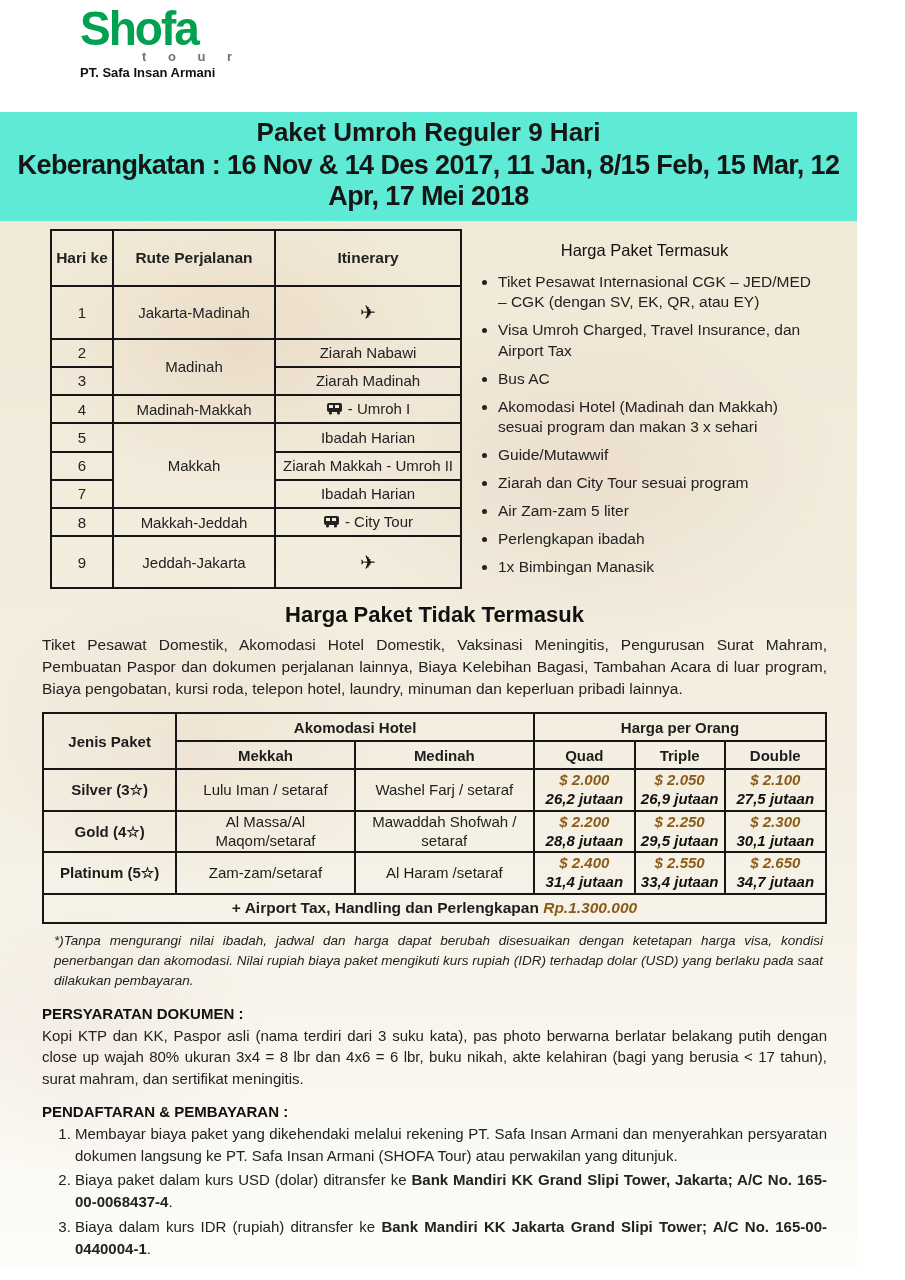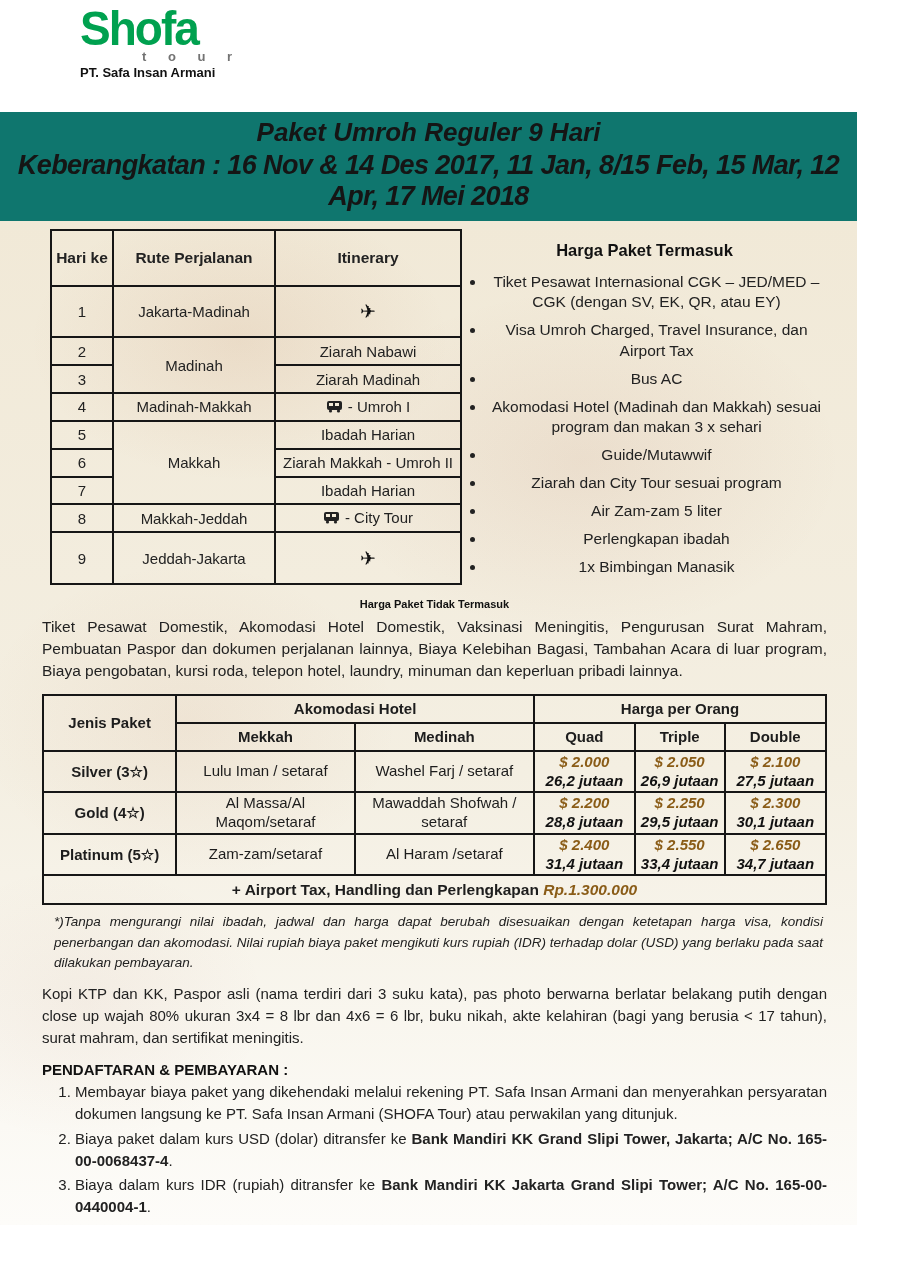--- a/index.html
+++ b/index.html
@@ -11,21 +11,21 @@
   .sheet{width:905px;}
 
   
   .brand{height:112px;padding-top:5px;padding-left:80px;box-sizing:border-box;background:#fff;}
   .logo-word{font-size:46px;font-weight:800;color:#00A14F;letter-spacing:-2px;line-height:1.0;
              transform:scaleY(1.05);display:inline-block;}
   .logo-tour{font-size:13px;font-weight:bold;color:#737373;letter-spacing:9px;margin-left:62px;margin-top:-2px;}
   .logo-company{font-size:13px;font-weight:bold;color:#111;margin-top:1px;}
 
   
-  .title-band{width:857px;background:#0f766e;text-align:center;padding:5px 0 9px 0;font-style:italic;}
+  .title-band{width:857px;background:#5eead4;text-align:center;padding:5px 0 9px 0;}
   .title{font-size:26px;font-weight:bold;color:#151515;}
   .subtitle{font-size:27px;font-weight:bold;color:#151515;letter-spacing:-0.6px;margin-top:2px;}
 
   
   .content{
     width:857px;box-sizing:border-box;padding:8px 30px 4px 42px;
     background:
       radial-gradient(ellipse 300px 200px at 28% 12%, rgba(172,92,42,.10), transparent 70%),
       radial-gradient(ellipse 360px 240px at 68% 24%, rgba(150,62,30,.08), transparent 72%),
       radial-gradient(ellipse 300px 230px at 22% 50%, rgba(172,92,42,.07), transparent 70%),
@@ -39,26 +39,26 @@
   table.itin{border-collapse:collapse;width:412px;font-size:15px;flex:none;}
   table.itin th,table.itin td{border:2px solid #161616;text-align:center;padding:1px 4px;color:#222;}
   table.itin th{font-weight:bold;height:48px;font-size:15.5px;}
   .h44{height:44px;} .h22{height:22px;}
   .col-day{width:52px;} .col-route{width:152px;}
   .plane{font-size:19px;color:#111;}
   .busline{display:inline-flex;align-items:center;gap:5px;justify-content:center;}
 
   
   .included{flex:1;}
-  .included h3{text-align:center;font-size:16.5px;font-weight:bold;margin:12px 0 12px 0;color:#111;}
-  .included ul{margin:0;padding-left:24px;text-align:center;}
+  .included h3{text-align:center;font-size:16.5px;font-weight:normal;margin:12px 0 12px 0;color:#111;}
+  .included ul{margin:12px;padding-left:24px;}
   .included li{font-size:15.5px;line-height:1.32;margin-bottom:7.5px;color:#222;}
 
   
-  .excluded-head{text-align:center;font-size:11px;font-weight:bold;margin:13px 0 6px 0;color:#111;}
+  .excluded-head{text-align:center;font-size:22px;font-weight:bold;margin:13px 0 6px 0;color:#111;}
   .excluded-text{font-size:15.5px;line-height:1.42;text-align:justify;margin:0;color:#222;}
 
   
   table.price{border-collapse:collapse;width:100%;margin-top:12px;font-size:15px;}
   table.price th,table.price td{border:2px solid #161616;text-align:center;padding:1px 3px;color:#1d1d1d;}
   table.price th{font-weight:bold;height:24px;}
   .pkg{color:#7d5414;font-weight:bold;}
   .usd{color:#8a5c17;font-weight:bold;font-style:italic;font-size:15px;line-height:1.25;}
   .idr{color:#111;font-weight:bold;font-style:italic;font-size:15px;line-height:1.25;}
   .hotel{font-size:15px;line-height:1.25;}
@@ -259,20 +259,21 @@
       </tr>
       <tr>
         <td colspan="6" class="price-foot"><span>+ Airport Tax, Handling dan Perlengkapan </span><span class="rp">Rp.1.300.000</span></td>
       </tr>
     </tbody>
       </table>
 
     <p class="footnote">*)Tanpa mengurangi nilai ibadah, jadwal dan harga dapat berubah disesuaikan dengan ketetapan harga visa, kondisi penerbangan dan akomodasi. Nilai rupiah biaya paket mengikuti kurs rupiah (IDR) terhadap dolar (USD) yang berlaku pada saat dilakukan pembayaran.</p>
 
     <div class="section">
+      <h4>PERSYARATAN DOKUMEN :</h4>
       <p>Kopi KTP dan KK, Paspor asli (nama terdiri dari 3 suku kata), pas photo berwarna berlatar belakang putih dengan close up wajah 80% ukuran 3x4 = 8 lbr dan 4x6 = 6 lbr, buku nikah, akte kelahiran (bagi yang berusia &lt; 17 tahun), surat mahram, dan sertifikat meningitis.</p>
     </div>
 
     <div class="section">
       <h4>PENDAFTARAN &amp; PEMBAYARAN :</h4>
       <ol>
         <li><span>Membayar biaya paket yang dikehendaki melalui rekening PT. Safa Insan Armani dan menyerahkan persyaratan dokumen langsung ke PT. Safa Insan Armani (SHOFA Tour) atau perwakilan yang ditunjuk.</span></li>
         <li><span>Biaya paket dalam kurs USD (dolar) ditransfer ke </span><span class="bank">Bank Mandiri KK Grand Slipi Tower, Jakarta; A/C No. 165-00-0068437-4</span><span>.</span></li>
         <li><span>Biaya dalam kurs IDR (rupiah) ditransfer ke </span><span class="bank">Bank Mandiri KK Jakarta Grand Slipi Tower; A/C No. 165-00-0440004-1</span><span>.</span></li>
       </ol>

